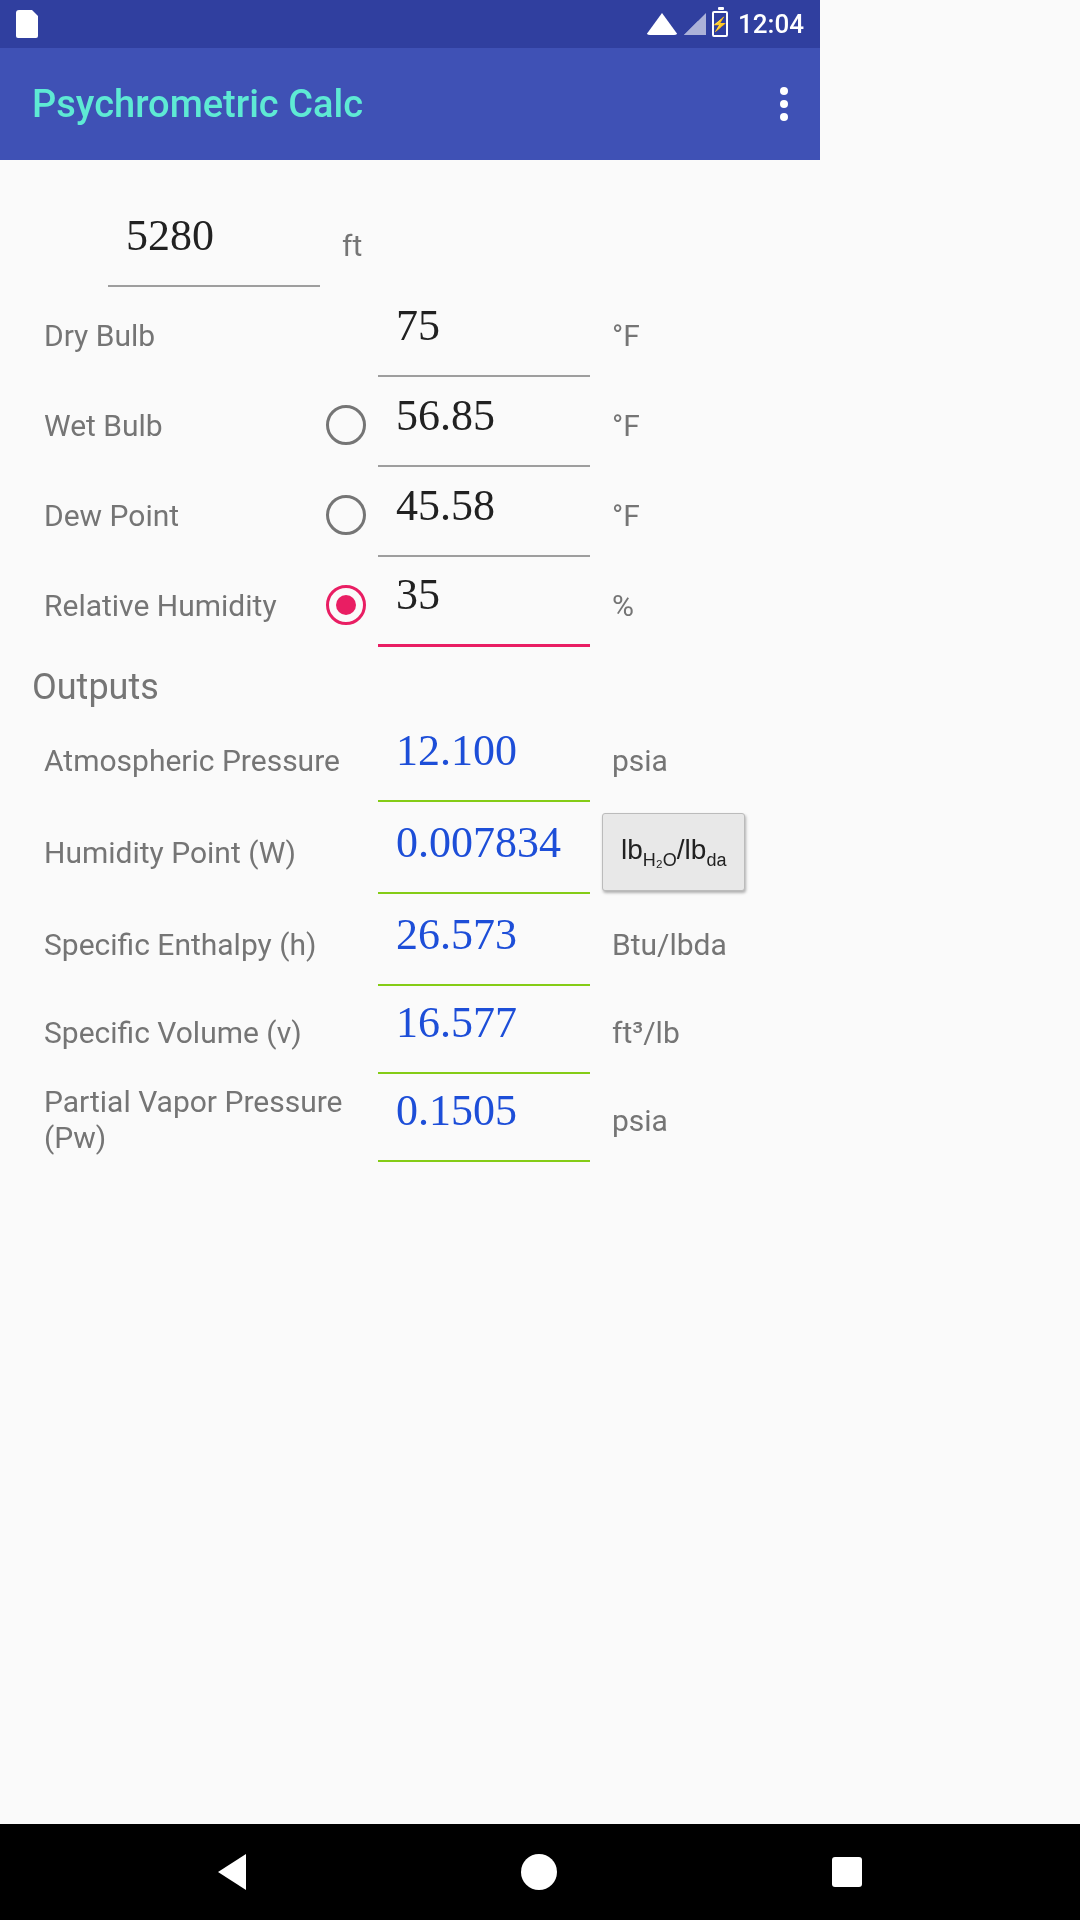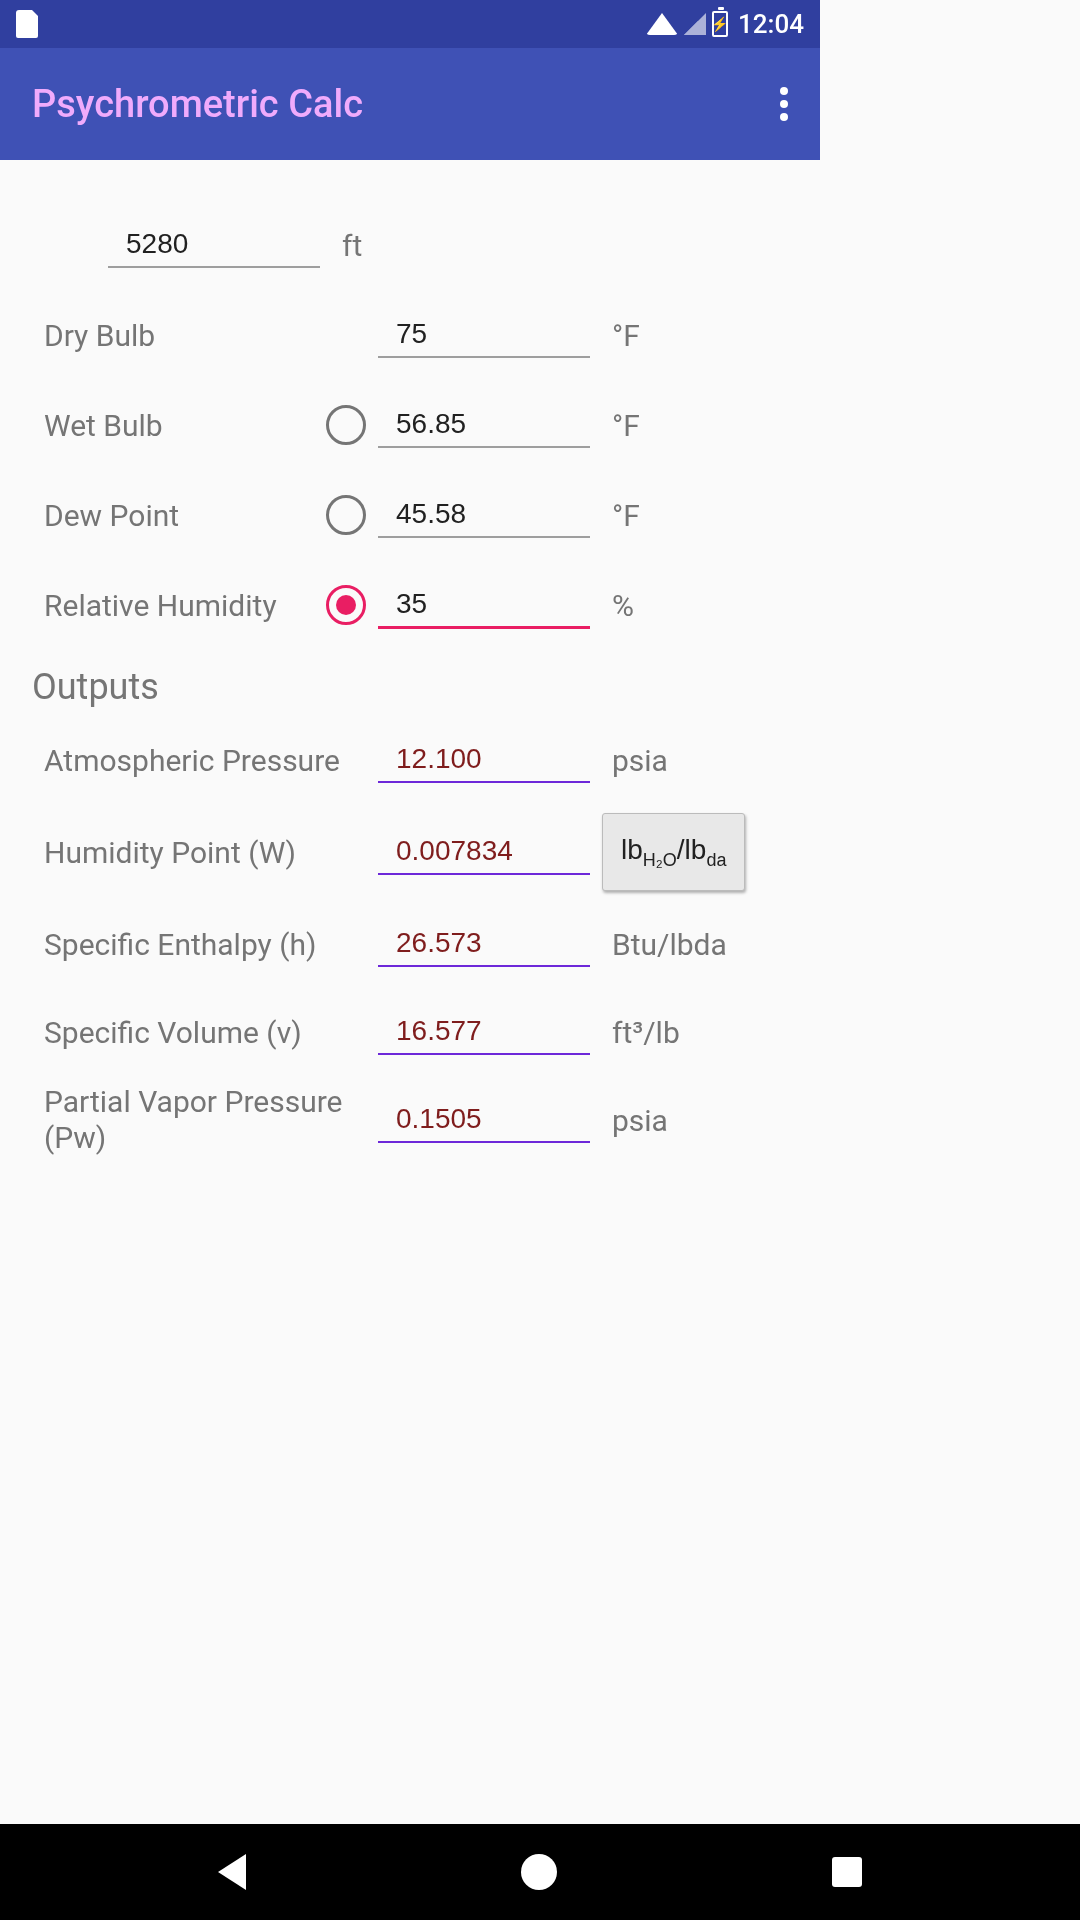--- a/index.html
+++ b/index.html
@@ -76,21 +76,21 @@
       background: white;
       border-radius: 1px;
     }
     .app-bar {
       height: 112px;
       background: #3f51b5;
       display: flex;
       align-items: center;
       justify-content: space-between;
       padding: 0 32px 0 32px;
-      color: #f0abfc;
+      color: #5eead4;
     }
     .app-title {
       font-size: 38px;
       font-weight: 500;
     }
     .more-icon {
       display: flex;
       flex-direction: column;
       gap: 5px;
       cursor: pointer;
@@ -138,32 +138,32 @@
       border-radius: 50%;
     }
     .input-col {
       width: 212px;
       position: relative;
     }
     .text-input {
       width: 100%;
       border: none;
       border-bottom: 2px solid #9e9e9e;
-      font-size: 28px;
-      padding: 6px 8px 6px 18px;
+      font-size: 44px;
+      padding: 6px 8px 24px 18px;
       background: transparent;
       color: #212121;
-      font-family: Liberation Sans, sans-serif;
+      font-family: Liberation Serif, serif;
     }
     .text-input.focused {
       border-bottom: 3px solid #e91e63;
     }
     .text-input.output {
-      border-bottom: 2px solid #6d28d9;
-      color: #7f1d1d;
+      border-bottom: 2px solid #84cc16;
+      color: #1d4ed8;
     }
     .unit-col {
       padding-left: 22px;
       color: #757575;
       font-size: 30px;
       flex: 1;
     }
     .section-header {
       color: #757575;
       font-size: 36px;

